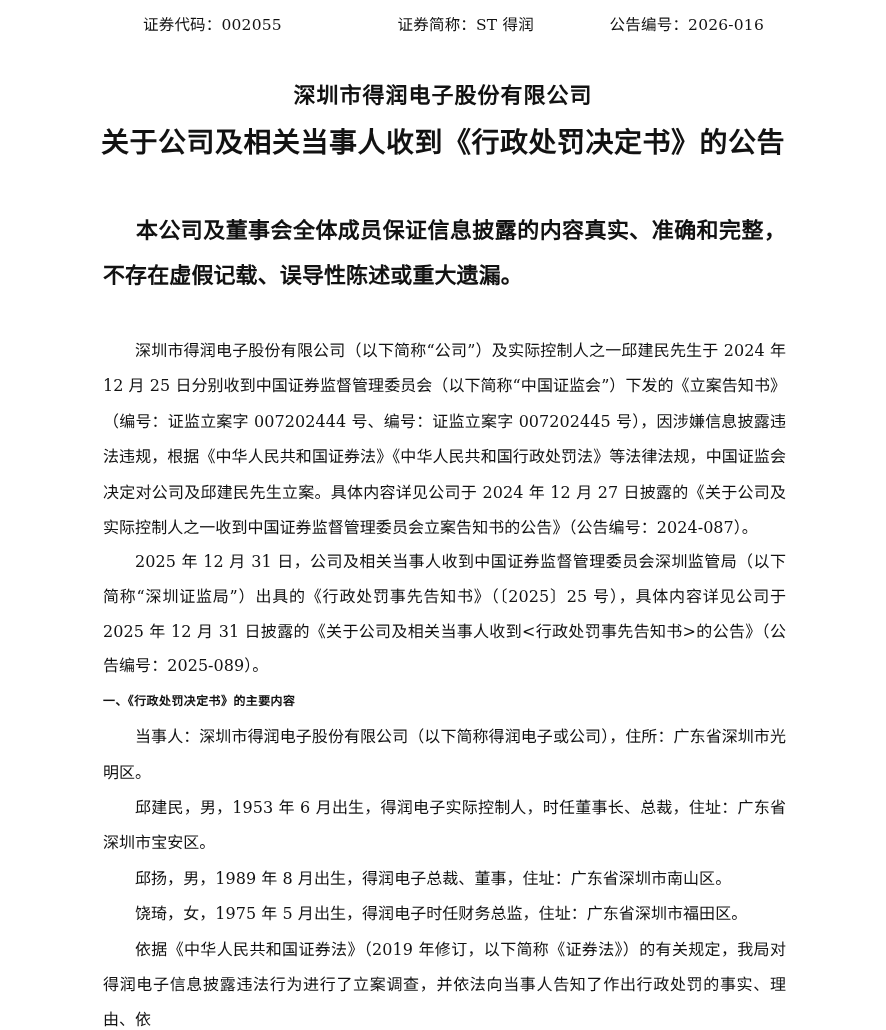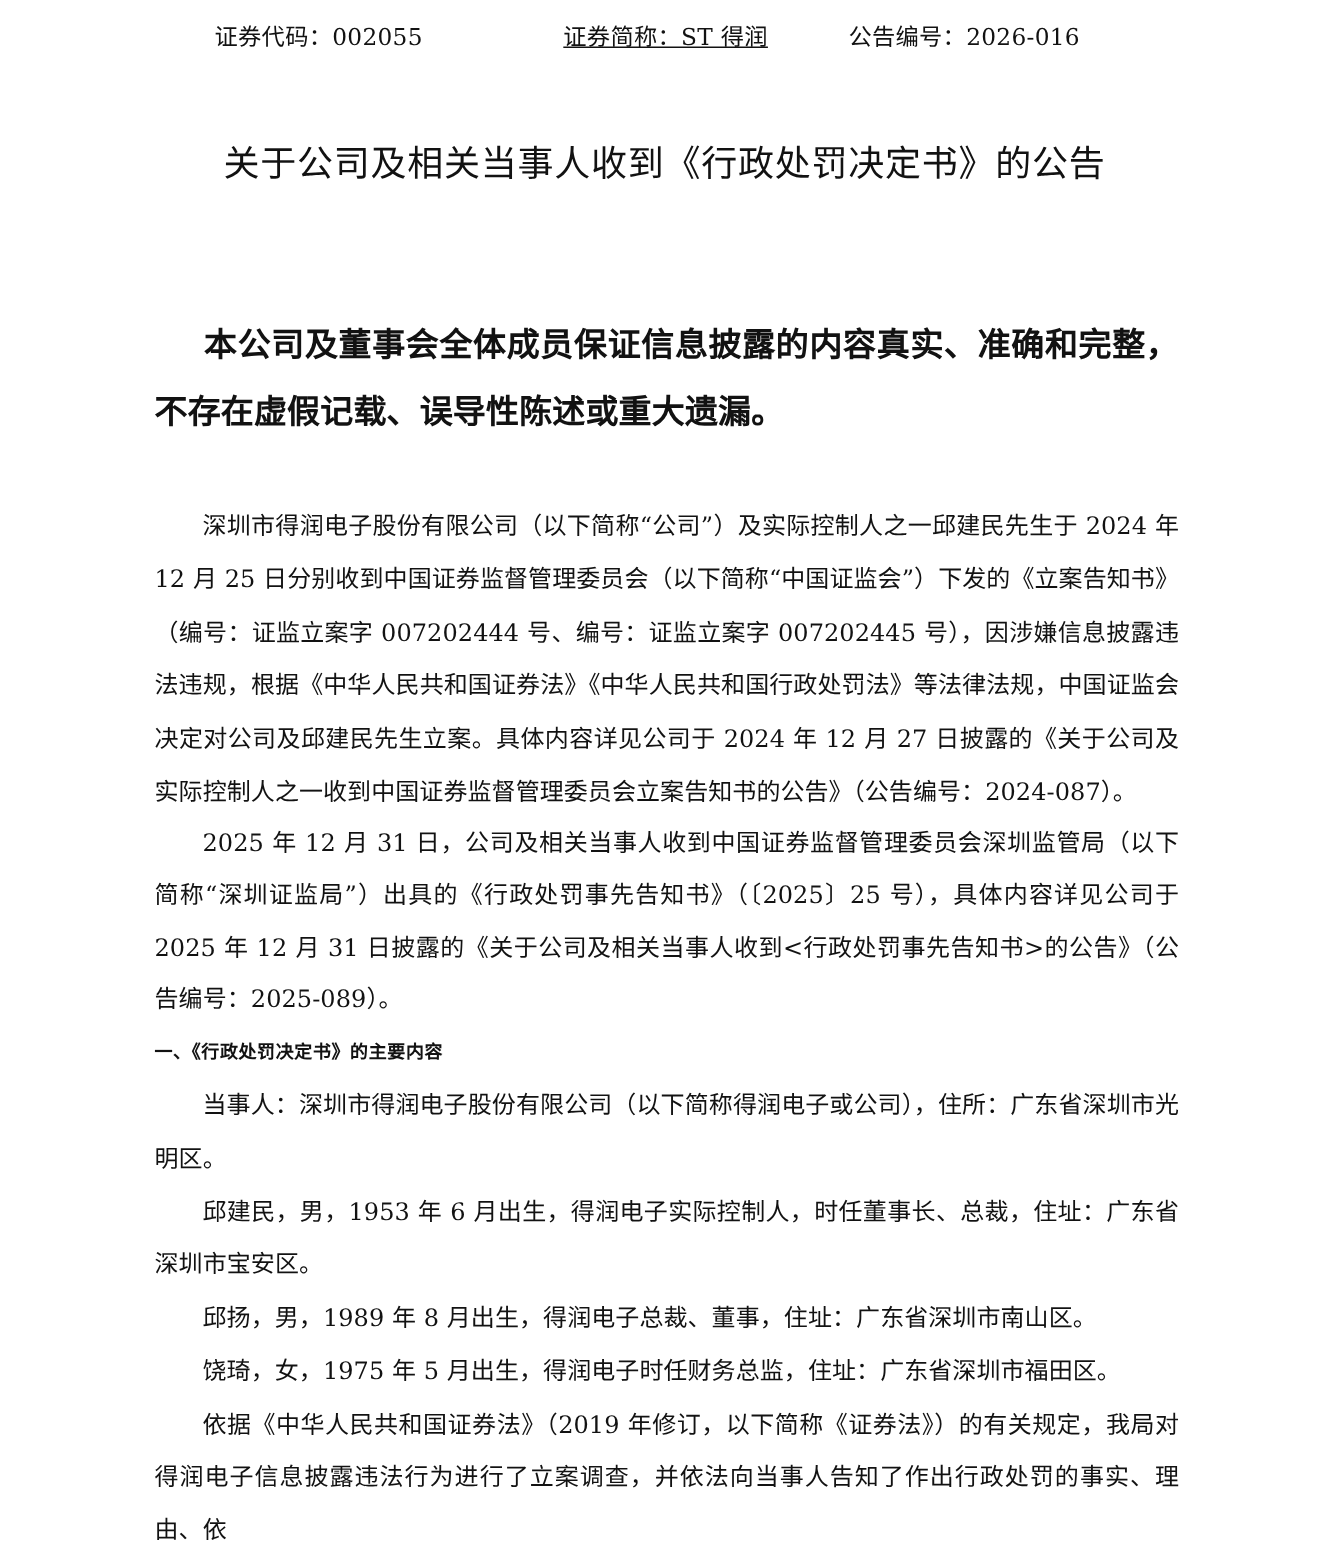--- a/index.html
+++ b/index.html
@@ -37,41 +37,41 @@
     align-items: baseline;
     font-size: 15.5px;
     line-height: 22px;
     letter-spacing: 0.2px;
     white-space: nowrap;
   }
   .doc-header .hdr-item {
     display: inline-block;
   }
   .doc-header .hdr-item:nth-child(1) { margin-left: 40px; }
-  .doc-header .hdr-item:nth-child(2) { margin-left: 40px; text-decoration: underline; }
-  .doc-header .hdr-item:nth-child(3) { margin-right: 66px; }
+  .doc-header .hdr-item:nth-child(2) { margin-left: 40px; }
+  .doc-header .hdr-item:nth-child(3) { margin-right: 22px; }
 
   
   .title-block {
     position: absolute;
     top: 78px;
     left: 60px;
     width: 766px;
     text-align: center;
   }
   .title-line-1 {
     font-size: 22px;
     font-weight: bold;
     line-height: 34px;
     letter-spacing: 1px;
   }
   .title-line-2 {
     margin-top: 14px;
-    font-size: 24px;
-    font-weight: normal;
+    font-size: 28px;
+    font-weight: bold;
     line-height: 34px;
     letter-spacing: 0.5px;
   }
 
   
   .statement {
     position: absolute;
     top: 208px;
     left: 103px;
     width: 683px;
@@ -117,20 +117,21 @@
 
 <div class="page">
 
   <div class="doc-header">
     <span class="hdr-item">证券代码：002055</span>
     <span class="hdr-item">证券简称：ST 得润</span>
     <span class="hdr-item">公告编号：2026-016</span>
   </div>
 
   <div class="title-block">
+    <div class="title-line-1">深圳市得润电子股份有限公司</div>
     <div class="title-line-2">关于公司及相关当事人收到《行政处罚决定书》的公告</div>
   </div>
 
   <div class="statement">本公司及董事会全体成员保证信息披露的内容真实、准确和完整，不存在虚假记载、误导性陈述或重大遗漏。</div>
 
   <div class="body-block">
     <p class="para">深圳市得润电子股份有限公司（以下简称“公司”）及实际控制人之一邱建民先生于 2024 年 12 月 25 日分别收到中国证券监督管理委员会（以下简称“中国证监会”）下发的《立案告知书》（编号：证监立案字 007202444 号、编号：证监立案字 007202445 号），因涉嫌信息披露违法违规，根据《中华人民共和国证券法》《中华人民共和国行政处罚法》等法律法规，中国证监会决定对公司及邱建民先生立案。具体内容详见公司于 2024 年 12 月 27 日披露的《关于公司及实际控制人之一收到中国证券监督管理委员会立案告知书的公告》（公告编号：2024-087）。</p>
     <p class="para tight">2025 年 12 月 31 日，公司及相关当事人收到中国证券监督管理委员会深圳监管局（以下简称“深圳证监局”）出具的《行政处罚事先告知书》（〔2025〕25 号），具体内容详见公司于 2025 年 12 月 31 日披露的《关于公司及相关当事人收到&lt;行政处罚事先告知书&gt;的公告》（公告编号：2025-089）。</p>
     <p class="heading">一、《行政处罚决定书》的主要内容</p>
     <p class="para">当事人：深圳市得润电子股份有限公司（以下简称得润电子或公司），住所：广东省深圳市光明区。</p>

